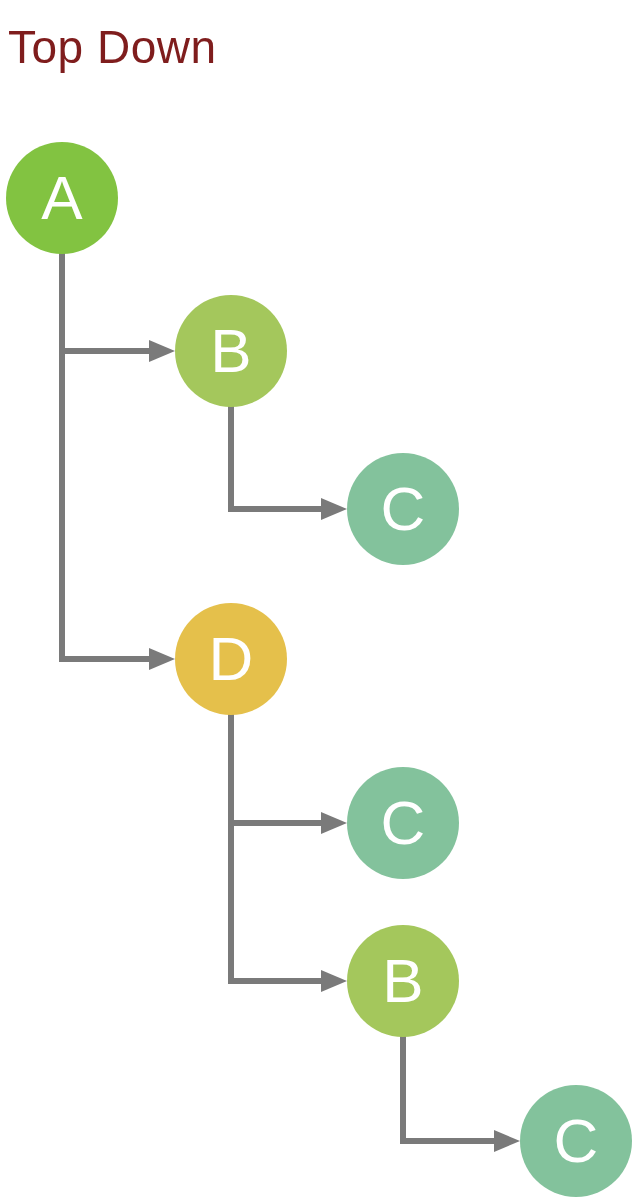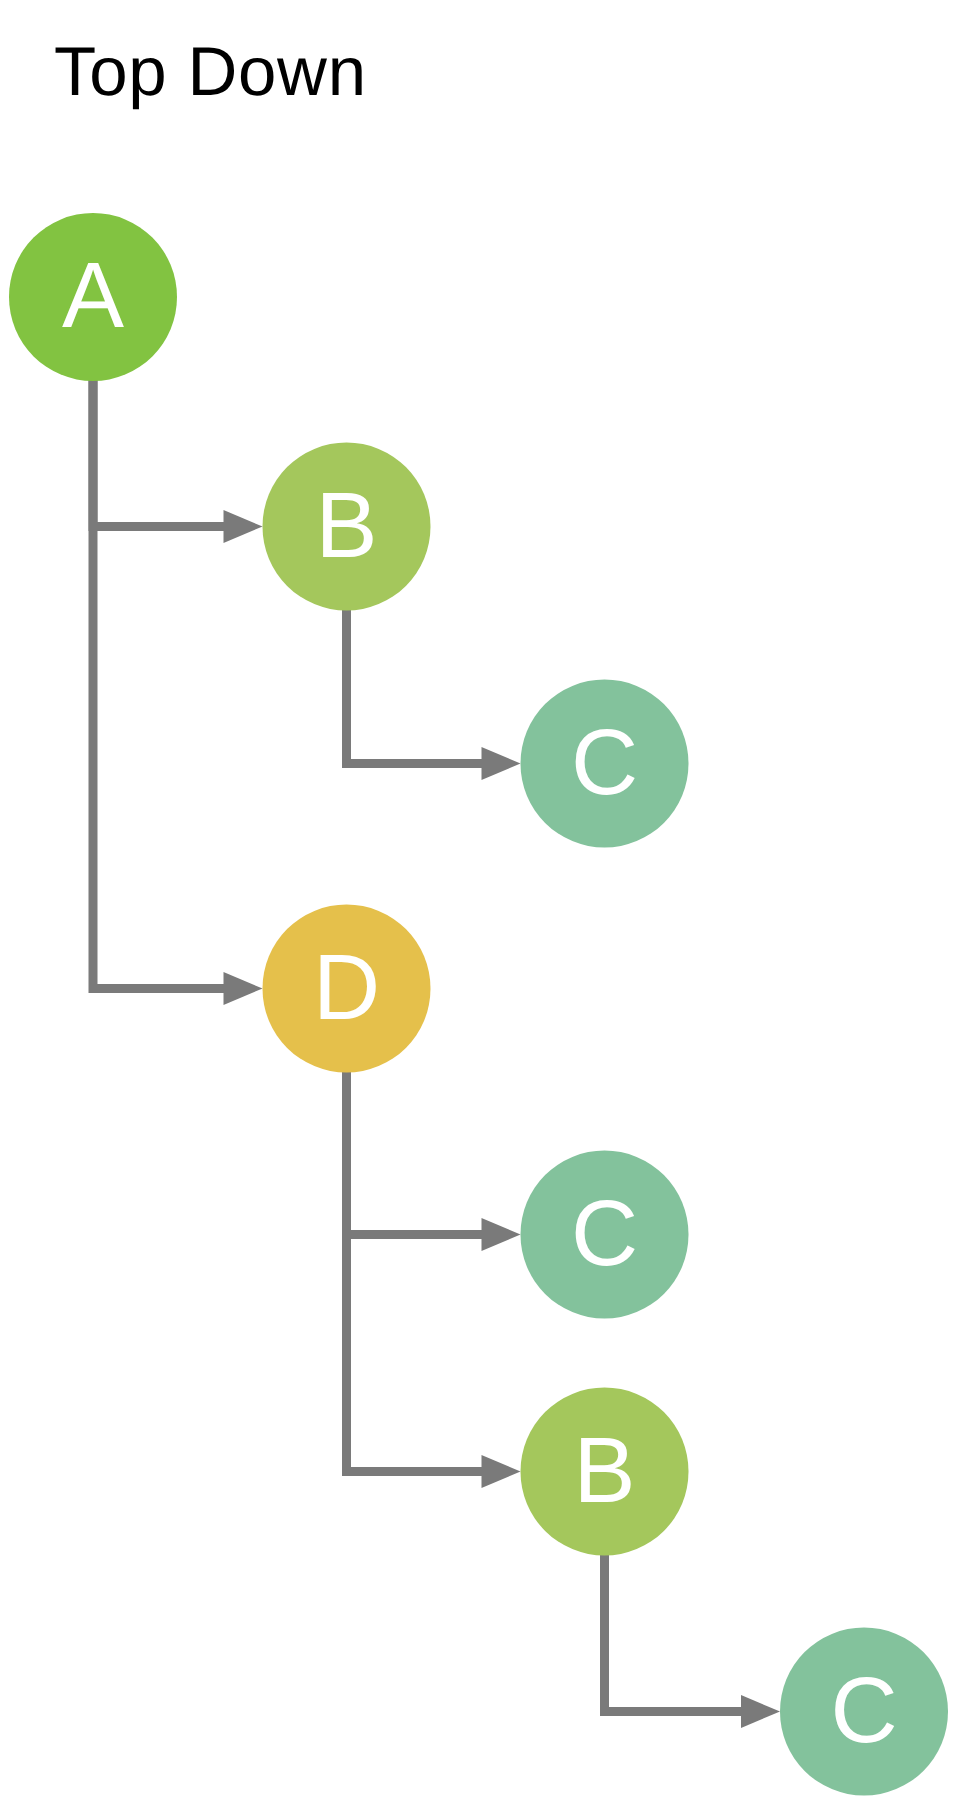--- a/index.html
+++ b/index.html
@@ -18,23 +18,22 @@
     position: absolute;
     left: 0; top: 0;
     width: 638px; height: 1204px;
   }
   .diagram-title {
     position: absolute;
     left: 8px; top: 20px;
     font-size: 46px;
     font-weight: 300;
     letter-spacing: 0.5px;
-    color: #000000;
+    color: #7f1d1d;
     white-space: nowrap;
-    margin-left: 28px;
   }
   .node {
     position: absolute;
     width: 112px; height: 112px;
     border-radius: 50%;
     display: flex;
     align-items: center;
     justify-content: center;
   }
   .node-label {

